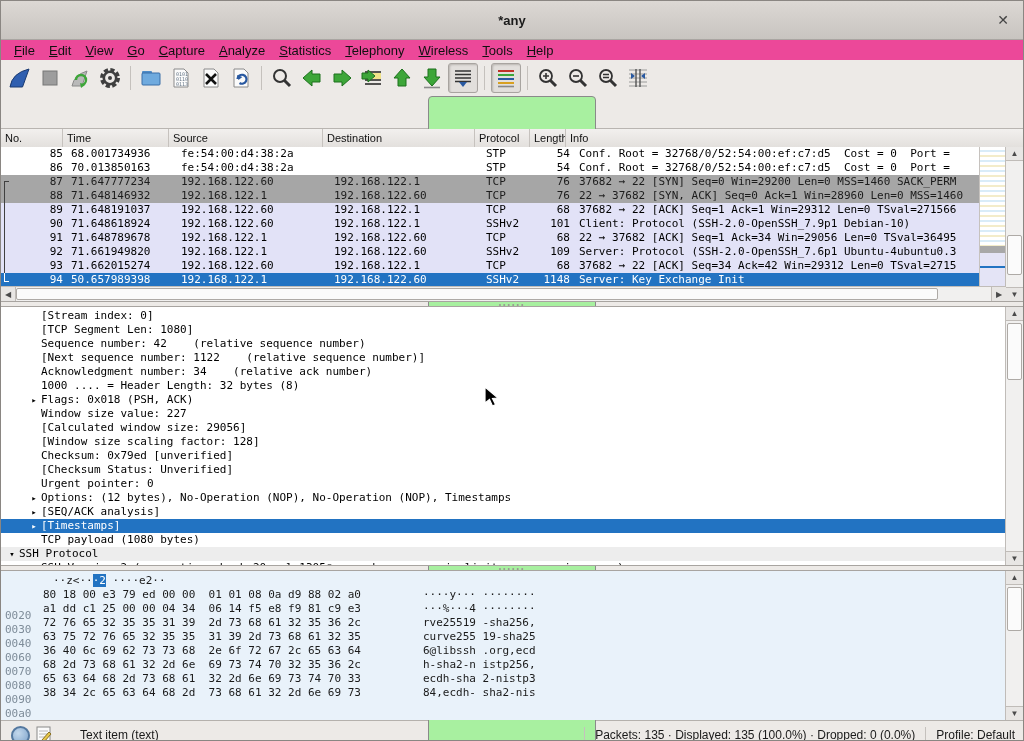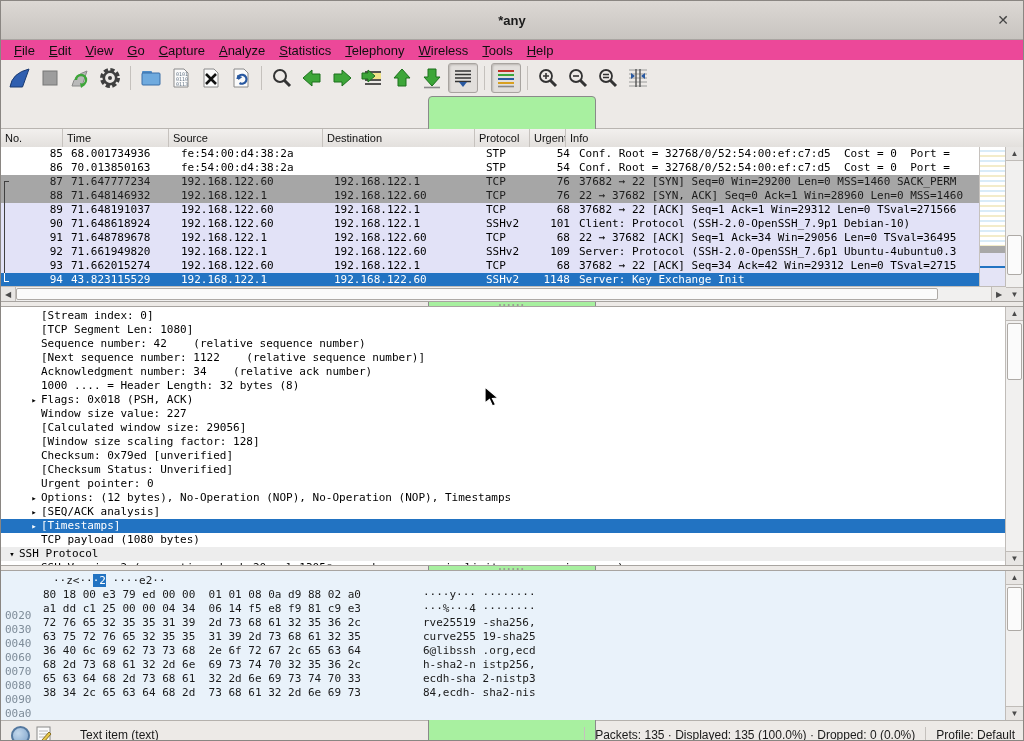--- a/index.html
+++ b/index.html
@@ -289,34 +289,34 @@
     <span class="fplus">+</span>
   </div>
 
   <div class="plist">
     <div class="phead">
         <span class="hcell hc0">No.</span>
         <span class="hcell hc1">Time</span>
         <span class="hcell hc2">Source</span>
         <span class="hcell hc3">Destination</span>
         <span class="hcell hc4">Protocol</span>
-        <span class="hcell hc5">Urgent</span>
+        <span class="hcell hc5">Length</span>
         <span class="hcell hc6">Info</span>
       </div>
     <div class="prows">
         <div class="prow stp"><span class="gutter"></span><span class="c-no">85</span><span class="c-time">68.001734936</span><span class="c-src">fe:54:00:d4:38:2a</span><span class="c-dst"></span><span class="c-proto">STP</span><span class="c-len">54</span><span class="c-info">Conf. Root = 32768/0/52:54:00:ef:c7:d5  Cost = 0  Port = </span></div>
         <div class="prow stp"><span class="gutter"></span><span class="c-no">86</span><span class="c-time">70.013850163</span><span class="c-src">fe:54:00:d4:38:2a</span><span class="c-dst"></span><span class="c-proto">STP</span><span class="c-len">54</span><span class="c-info">Conf. Root = 32768/0/52:54:00:ef:c7:d5  Cost = 0  Port = </span></div>
         <div class="prow syngray"><span class="gutter br-start"></span><span class="c-no">87</span><span class="c-time">71.647777234</span><span class="c-src">192.168.122.60</span><span class="c-dst">192.168.122.1</span><span class="c-proto">TCP</span><span class="c-len">76</span><span class="c-info">37682 → 22 [SYN] Seq=0 Win=29200 Len=0 MSS=1460 SACK_PERM</span></div>
         <div class="prow syngray"><span class="gutter br-mid"></span><span class="c-no">88</span><span class="c-time">71.648146932</span><span class="c-src">192.168.122.1</span><span class="c-dst">192.168.122.60</span><span class="c-proto">TCP</span><span class="c-len">76</span><span class="c-info">22 → 37682 [SYN, ACK] Seq=0 Ack=1 Win=28960 Len=0 MSS=1460</span></div>
         <div class="prow lav"><span class="gutter br-mid"></span><span class="c-no">89</span><span class="c-time">71.648191037</span><span class="c-src">192.168.122.60</span><span class="c-dst">192.168.122.1</span><span class="c-proto">TCP</span><span class="c-len">68</span><span class="c-info">37682 → 22 [ACK] Seq=1 Ack=1 Win=29312 Len=0 TSval=271566</span></div>
         <div class="prow lav"><span class="gutter br-mid"></span><span class="c-no">90</span><span class="c-time">71.648618924</span><span class="c-src">192.168.122.60</span><span class="c-dst">192.168.122.1</span><span class="c-proto">SSHv2</span><span class="c-len">101</span><span class="c-info">Client: Protocol (SSH-2.0-OpenSSH_7.9p1 Debian-10)</span></div>
         <div class="prow lav"><span class="gutter br-mid"></span><span class="c-no">91</span><span class="c-time">71.648789678</span><span class="c-src">192.168.122.1</span><span class="c-dst">192.168.122.60</span><span class="c-proto">TCP</span><span class="c-len">68</span><span class="c-info">22 → 37682 [ACK] Seq=1 Ack=34 Win=29056 Len=0 TSval=36495</span></div>
         <div class="prow lav"><span class="gutter br-mid"></span><span class="c-no">92</span><span class="c-time">71.661949820</span><span class="c-src">192.168.122.1</span><span class="c-dst">192.168.122.60</span><span class="c-proto">SSHv2</span><span class="c-len">109</span><span class="c-info">Server: Protocol (SSH-2.0-OpenSSH_7.6p1 Ubuntu-4ubuntu0.3</span></div>
         <div class="prow lav"><span class="gutter br-mid"></span><span class="c-no">93</span><span class="c-time">71.662015274</span><span class="c-src">192.168.122.60</span><span class="c-dst">192.168.122.1</span><span class="c-proto">TCP</span><span class="c-len">68</span><span class="c-info">37682 → 22 [ACK] Seq=34 Ack=42 Win=29312 Len=0 TSval=2715</span></div>
-        <div class="prow sel"><span class="gutter br-end"></span><span class="c-no">94</span><span class="c-time">43.823115529</span><span class="c-src">192.168.122.1</span><span class="c-dst">192.168.122.60</span><span class="c-proto">SSHv2</span><span class="c-len">1148</span><span class="c-info">Server: Key Exchange Init</span></div>
+        <div class="prow sel"><span class="gutter br-end"></span><span class="c-no">94</span><span class="c-time">50.657989398</span><span class="c-src">192.168.122.1</span><span class="c-dst">192.168.122.60</span><span class="c-proto">SSHv2</span><span class="c-len">1148</span><span class="c-info">Server: Key Exchange Init</span></div>
       </div>
     <div class="minimap">
       <div class="mm1"></div>
         <div class="mm2"></div>
         <div class="mm3"></div>
     </div>
     <div class="vscroll">
       <div class="varrow">▲</div>
       <div class="vthumb" style="top:88px;height:38px;"></div>
       <div class="varrow bottom">▼</div>

